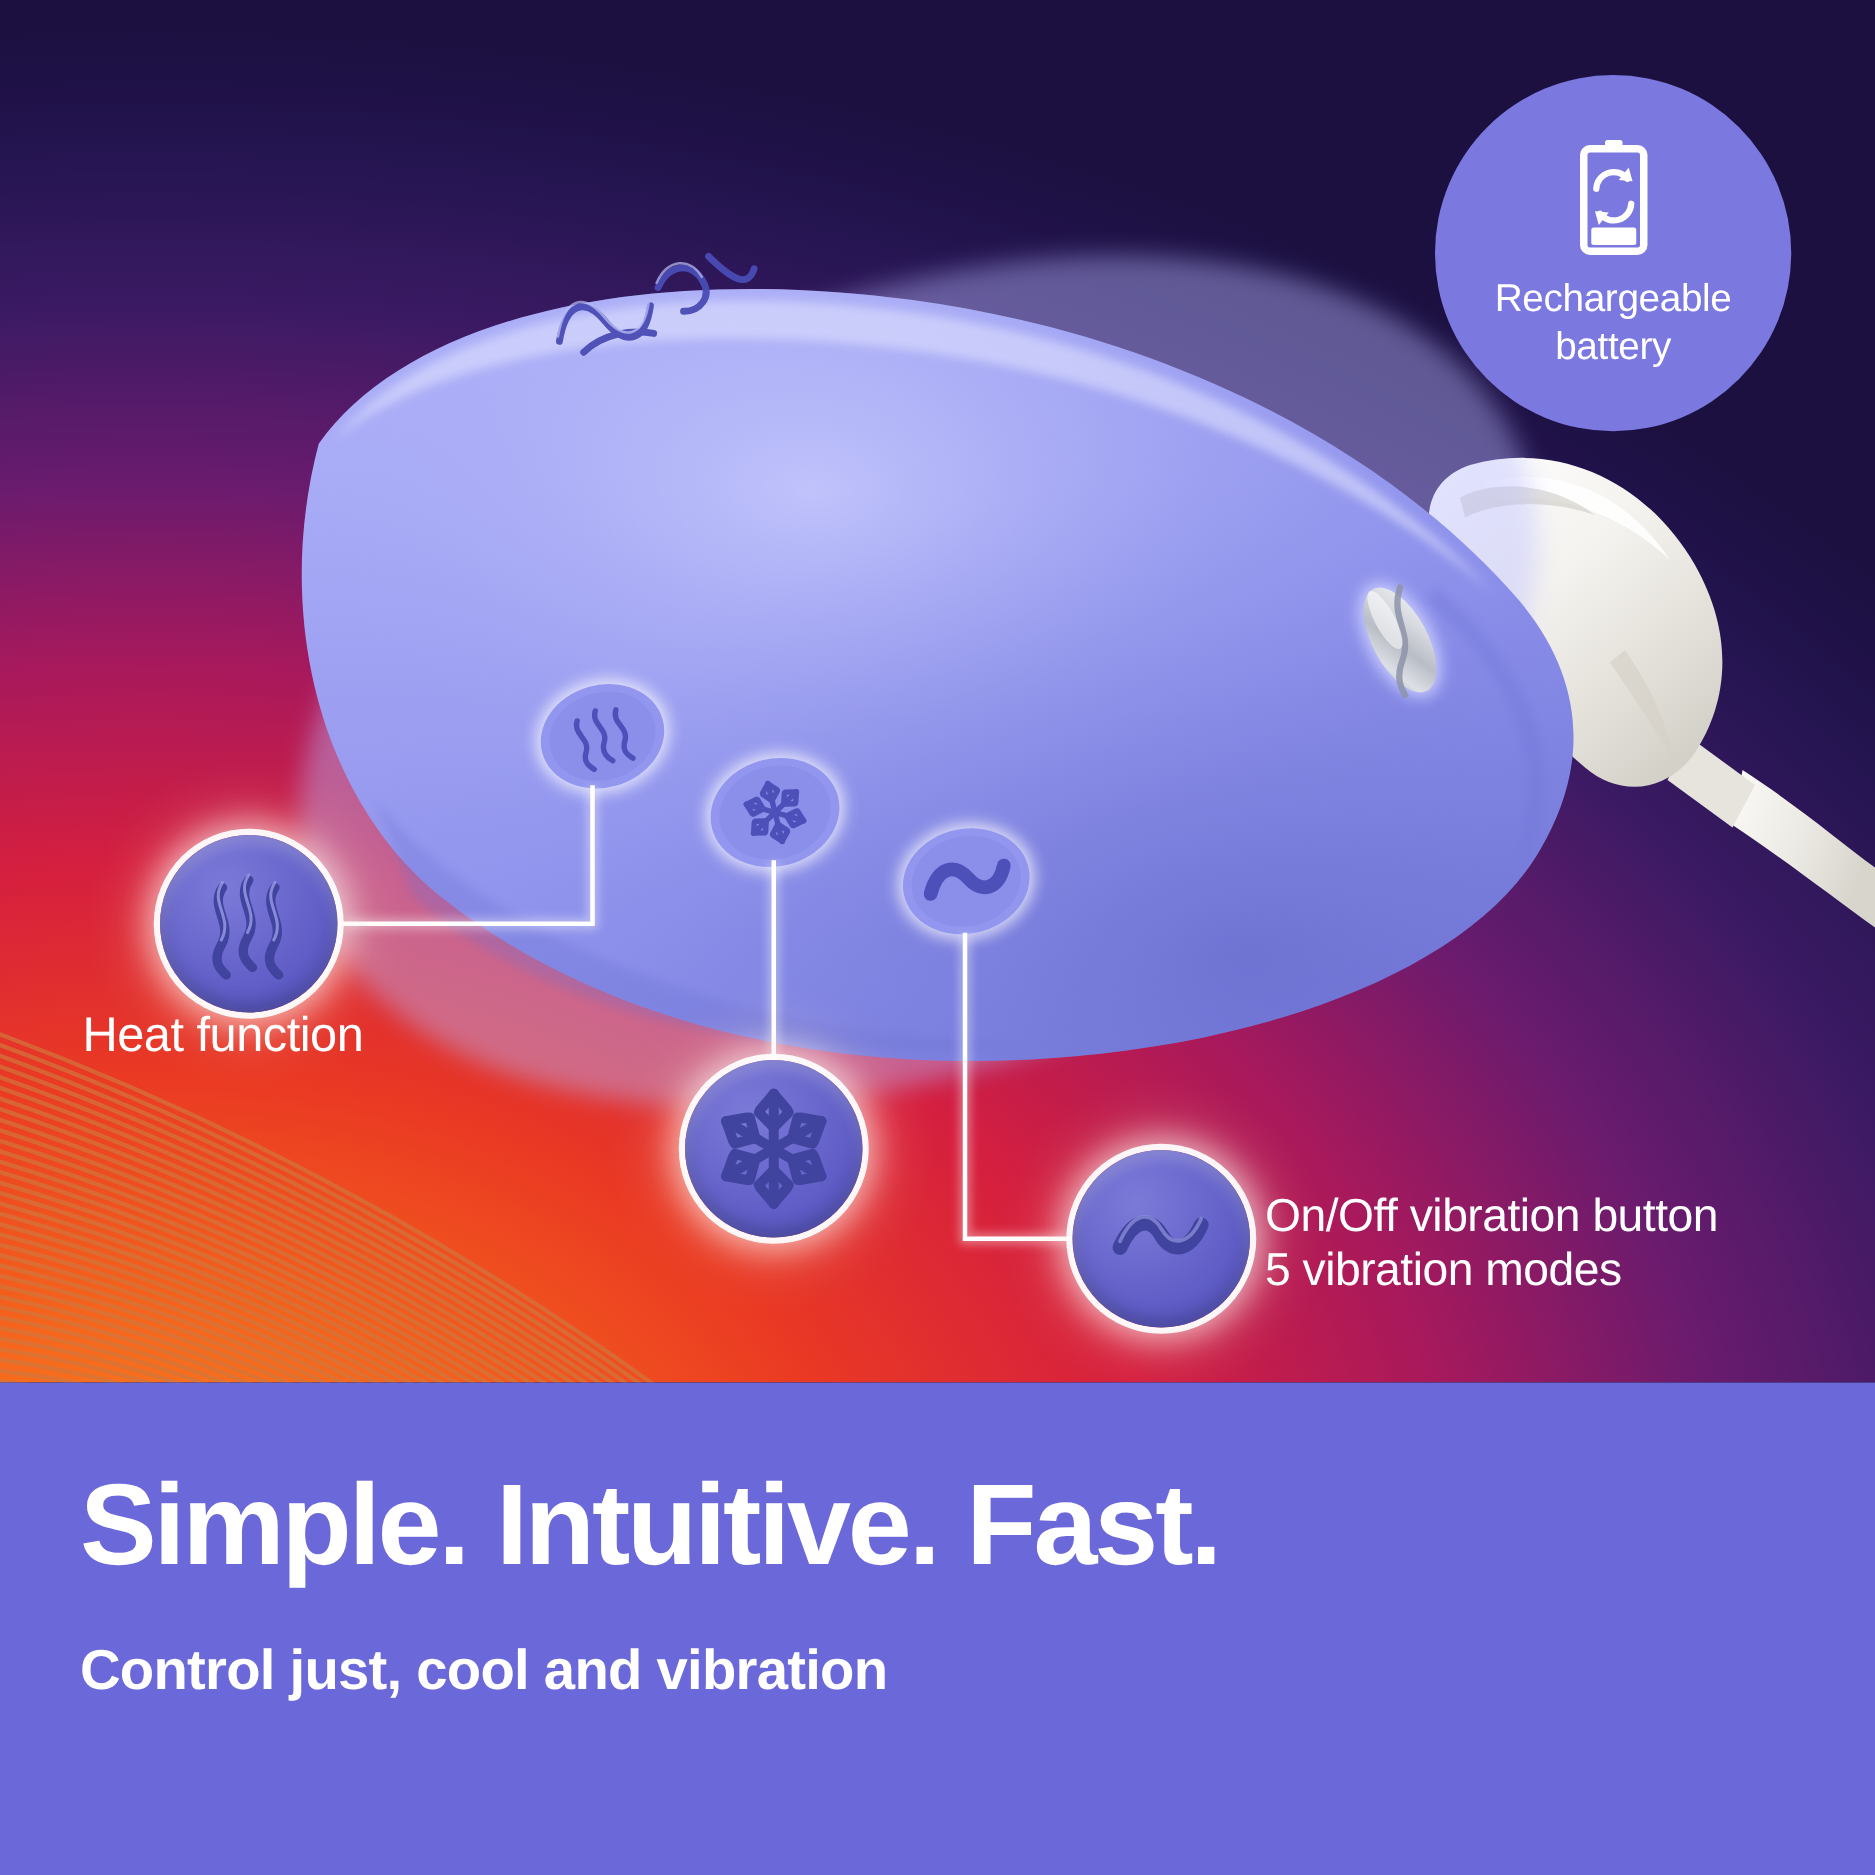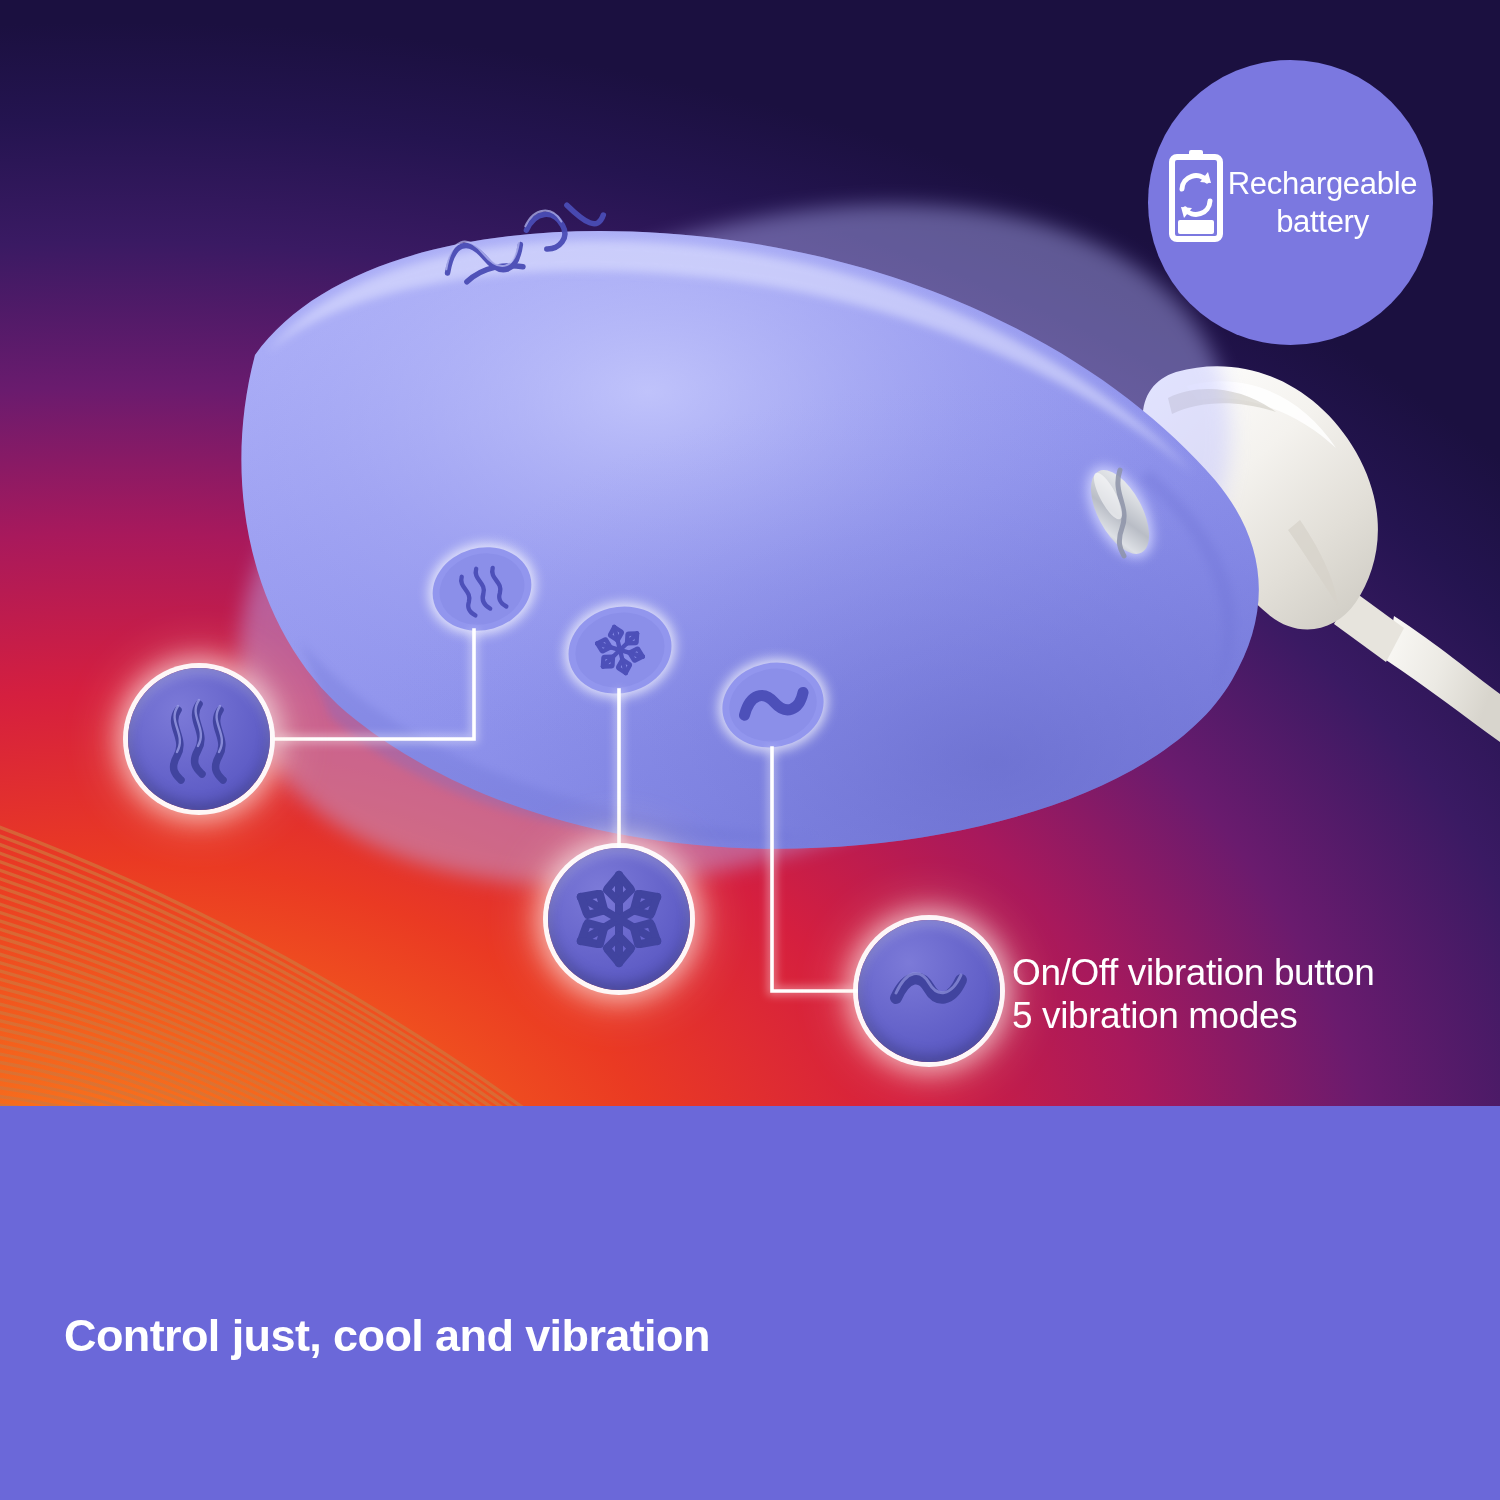--- a/index.html
+++ b/index.html
@@ -37,21 +37,21 @@
   #sub .l { display:block; }
 
   
   #deviceLayer { position:absolute; left:0; top:0; width:1500px; height:1106px; }
   #deviceLayer svg { display:block; }
 
   
   #badge {
     position:absolute; left:1148px; top:60px; width:285px; height:285px;
     border-radius:50%; background:#7b78e0;
-    display:flex; flex-direction:row; align-items:center; justify-content:center;
+    display:flex; flex-direction:column; align-items:center; justify-content:center;
   }
   #badgeIcon { width:64px; height:96px; margin-bottom:14px; }
   #badgeText {
     color:#ffffff; font-size:31px; font-weight:500; line-height:1.22;
     text-align:center; letter-spacing:-0.3px;
   }
   #badgeText .l { display:block; }
 
   
   .callout { position:absolute; border-radius:50%; }
@@ -387,20 +387,21 @@
         <path d="M71 36 C60 52 80 64 70 82 C62 96 70 102 74 106"></path>
         <path d="M92 42 C81 58 101 70 91 88 C83 102 91 108 95 112"></path>
       </g>
       <g fill="none" stroke="#9fa2ea" stroke-width="2.4" stroke-linecap="round" opacity="0.75">
         <path d="M50 38 C39 54 59 66 49 84"></path>
         <path d="M71 32 C60 48 80 60 70 78"></path>
         <path d="M92 38 C81 54 101 66 91 84"></path>
       </g>
     </svg>
   </div>
+  <div class="colabel" id="lbHeat">Heat function</div>
 
   <div class="callout" id="coCool">
     <div class="disc"></div>
     <svg viewBox="0 0 142 142">
       <g transform="translate(71,71)" fill="none" stroke="#41449f" stroke-width="8" stroke-linecap="round">
         <g>
           <path d="M0 -44 L0 44"></path>
             <path d="M0 -44 L-11 -31"></path>
             <path d="M0 -44 L11 -31"></path>
           <path d="M0 -17 L-12 -29"></path>
@@ -460,17 +461,18 @@
       <path d="M44 24 L47 35 L36 34 Z" fill="#ffffff"></path>
       <path d="M20 70 L17 59 L28 60 Z" fill="#ffffff"></path>
     </svg>
     <div id="badgeText">
       <span class="l">Rechargeable</span>
       <span class="l">battery</span>
     </div>
   </div>
 
   <div id="panel"></div>
+  <div id="headline">Simple. Intuitive. Fast.</div>
   <div id="sub">
     <span class="l">Control just, cool and vibration</span>
   </div>
 
 </div>
 
 </body></html>

